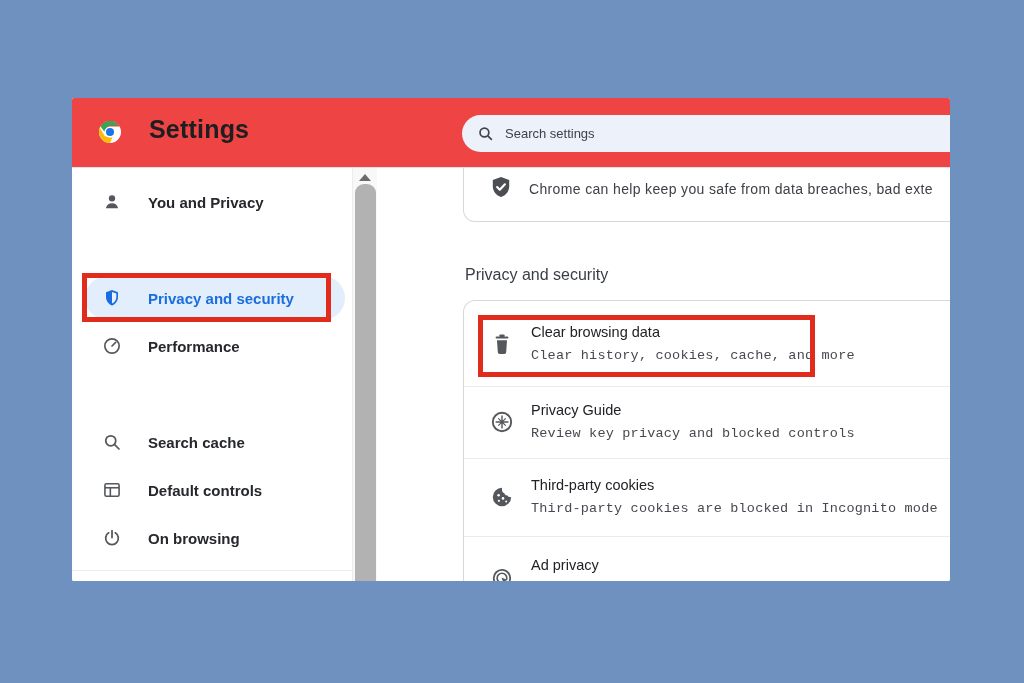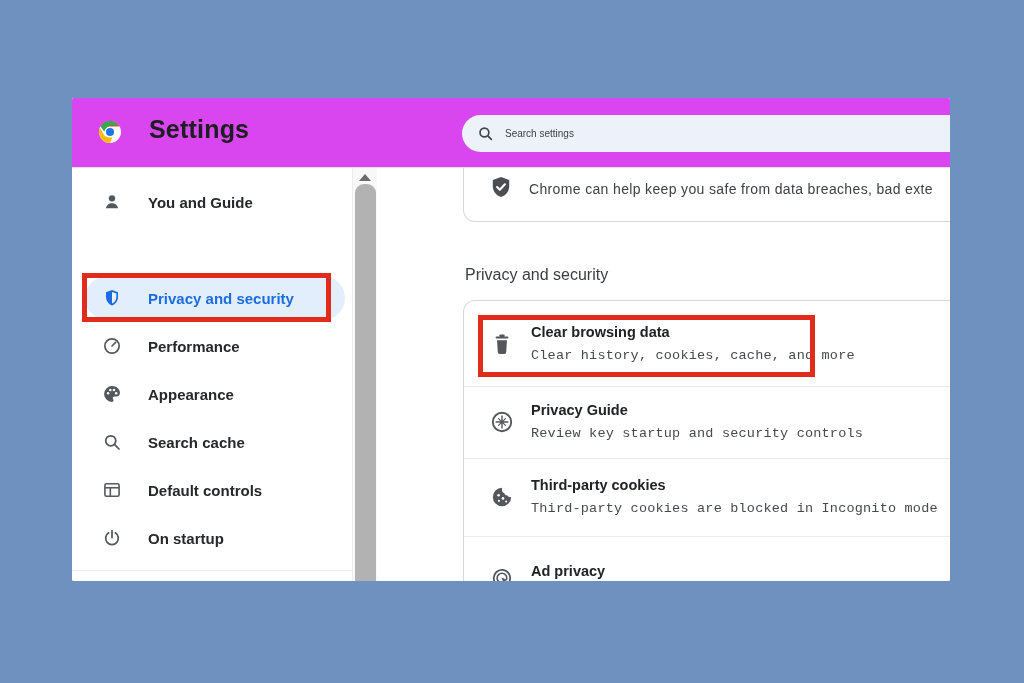--- a/index.html
+++ b/index.html
@@ -10,34 +10,34 @@
     position:relative;
     overflow:hidden;
   }
   .window {
     position:absolute; left:72px; top:98px; width:878px; height:483px;
     background:#fff; border-radius:2px; overflow:hidden;
   }
   
   .header {
     position:absolute; left:0; top:0; width:878px; height:70px;
-    background:#d946ef; border-bottom:1px solid #dfe2e6; z-index:30;
+    background:#ef4444; border-bottom:1px solid #dfe2e6; z-index:30;
   }
   .logo { position:absolute; left:26px; top:22px; width:24px; height:24px; }
   .app-title {
     position:absolute; left:77px; top:17px; font-size:25px; font-weight:600;
     color:#1c1e21; letter-spacing:.2px;
   }
   .search-pill {
     position:absolute; left:390px; top:17px; width:620px; height:37px;
     background:#edf1fa; border-radius:19px; display:flex; align-items:center;
     padding-left:15px; gap:11px;
   }
   .search-pill svg { flex:0 0 auto; }
-  .search-text { font-size:10px; color:#3d4148; font-weight:500; }
+  .search-text { font-size:13px; color:#3d4148; font-weight:500; }
   
   .sidebar { position:absolute; left:0; top:70px; width:306px; height:413px; background:#fff; }
   .nav-item {
     position:absolute; left:0; width:281px; height:48px;
     display:flex; align-items:center; padding-left:30px; gap:26px;
     cursor:pointer; z-index:2;
   }
   .nav-item .nicon { width:20px; height:20px; color:#54575b; flex:0 0 auto; display:block; }
   .nav-item .nlabel { font-size:15px; font-weight:600; color:#26282c; white-space:nowrap; }
   .nav-item.selected .nlabel { color:#1a6dde; }
@@ -84,27 +84,27 @@
     line-height:22px; font-weight:400;
   }
   .privacy-card {
     position:absolute; left:391px; top:202px; width:700px; height:281px;
     background:#fff; border:1px solid #d6d8dc; border-bottom:none;
     border-radius:12px 12px 0 0;
   }
   .prow { position:absolute; left:0; width:100%; cursor:pointer; }
   .prow .ricon { position:absolute; left:26px; top:50%; margin-top:-12px; width:24px; height:24px; color:#54575b; }
   .prow .rtext { position:absolute; left:67px; top:50%; transform:translateY(-50%); }
-  .rtitle { font-size:14.5px; line-height:24px; font-weight:700; color:#202226; white-space:nowrap; }
+  .rtitle { font-size:14.5px; line-height:24px; font-weight:400; color:#202226; white-space:nowrap; }
   .rsub   { font-size:13.5px; line-height:24px; font-weight:400; color:#46494f; white-space:nowrap; letter-spacing:.2px;font-family:Liberation Mono, monospace; }
   .pr-0 { top:0;    height:85px; }
   .pr-1 { top:85px; height:72px; }
   .pr-2 { top:157px;height:78px; }
   .pr-3 { top:235px;height:46px; }
-  .pr-3 .rtext { top:23px; transform:none; }
+  .pr-3 .rtext { top:17px; transform:none; }
   .pr-3 .ricon { top:30px; margin-top:0; }
   .pdivider { position:absolute; left:0; width:100%; height:1px; background:#e9ebef; }
   .pd-0{top:85px}.pd-1{top:157px}.pd-2{top:235px}
   .content-red-box {
     position:absolute; left:406px; top:217px; width:337px; height:62px;
     border:5px solid #e02b1d; z-index:20; pointer-events:none;
   }
 </style>
 </head>
 <body>
@@ -133,50 +133,40 @@
   </div>
 
   <div class="sidebar">
     <div class="selected-pill"></div>
 
     <div class="nav-item ni-0">
       <svg class="nicon" viewBox="0 0 24 24" fill="currentColor">
         <circle cx="12" cy="7.6" r="3.8"></circle>
         <path d="M4.6 19.4c.8-3.8 3.7-6 7.4-6s6.6 2.2 7.4 6z"></path>
       </svg>
-      <span class="nlabel">You and Guide</span>
+      <span class="nlabel">You and Privacy</span>
     </div>
 
 
     <div class="nav-item ni-2 selected">
       <svg class="nicon" viewBox="0 0 24 24">
         <path d="M12 2.4L4.8 5.1v5.7c0 4.7 3.1 8.8 7.2 10.1 4.1-1.3 7.2-5.4 7.2-10.1V5.1z" fill="#1b6ce3"></path>
         <path d="M12 4.7l5.2 2v4.2c0 3.5-2.1 6.6-5.2 7.8z" fill="#eaf2fe"></path>
       </svg>
       <span class="nlabel">Privacy and security</span>
     </div>
 
     <div class="nav-item ni-3">
       <svg class="nicon" viewBox="0 0 24 24" fill="none" stroke="currentColor" stroke-width="2" stroke-linecap="round">
         <circle cx="12" cy="12" r="8.6"></circle>
         <path d="M12 12l4.4-4.4"></path>
       </svg>
       <span class="nlabel">Performance</span>
     </div>
 
-    <div class="nav-item ni-4">
-      <svg class="nicon" viewBox="0 0 24 24" fill="currentColor">
-        <path d="M12 2.5a9.5 9.5 0 0 0 0 19c1.1 0 1.9-.9 1.9-1.9 0-.5-.2-.9-.5-1.3-.3-.3-.5-.8-.5-1.3 0-1 .8-1.9 1.9-1.9h2.1a4.6 4.6 0 0 0 4.6-4.6c0-4.5-4.3-8-9.5-8z"></path>
-        <circle cx="7.3" cy="11" r="1.5" fill="#fff"></circle>
-        <circle cx="10" cy="7.2" r="1.5" fill="#fff"></circle>
-        <circle cx="14.3" cy="7.2" r="1.5" fill="#fff"></circle>
-        <circle cx="17" cy="11" r="1.5" fill="#fff"></circle>
-      </svg>
-      <span class="nlabel">Appearance</span>
-    </div>
 
     <div class="nav-item ni-5">
       <svg class="nicon" viewBox="0 0 24 24" fill="none" stroke="currentColor" stroke-width="2.1" stroke-linecap="round">
         <circle cx="10.5" cy="10.5" r="6"></circle>
         <path d="M15.2 15.2l5.2 5.2"></path>
       </svg>
       <span class="nlabel">Search cache</span>
     </div>
 
     <div class="nav-item ni-6">
@@ -186,21 +176,21 @@
         <path d="M10 9.3v10.2"></path>
       </svg>
       <span class="nlabel">Default controls</span>
     </div>
 
     <div class="nav-item ni-7">
       <svg class="nicon" viewBox="0 0 24 24" fill="none" stroke="currentColor" stroke-width="2.1" stroke-linecap="round">
         <path d="M12 3.2v8.3"></path>
         <path d="M8 5.8a7.6 7.6 0 1 0 8 0"></path>
       </svg>
-      <span class="nlabel">On startup</span>
+      <span class="nlabel">On browsing</span>
     </div>
 
     <div class="sidebar-red-box"></div>
     <div class="sidebar-bottom-divider"></div>
   </div>
 
   <div class="vscrollbar">
     <div class="scroll-up-arrow"></div>
     <div class="scroll-thumb"></div>
   </div>
@@ -232,21 +222,21 @@
 
     <div class="prow pr-1">
       <svg class="ricon" viewBox="0 0 24 24" fill="none" stroke="currentColor">
         <circle cx="12" cy="12" r="9.2" stroke-width="1.9"></circle>
         <path d="M12 5.6v12.8M5.6 12h12.8" stroke-width="1.4"></path>
         <path d="M8.3 8.3l7.4 7.4M15.7 8.3l-7.4 7.4" stroke-width="1.2"></path>
         <circle cx="12" cy="12" r="1.6" fill="currentColor" stroke="none"></circle>
       </svg>
       <div class="rtext">
         <div class="rtitle">Privacy Guide</div>
-        <div class="rsub">Review key startup and security controls</div>
+        <div class="rsub">Review key privacy and blocked controls</div>
       </div>
     </div>
     <div class="pdivider pd-1"></div>
 
     <div class="prow pr-2">
       <svg class="ricon" viewBox="0 0 24 24">
         <path d="M12 2.8a9.2 9.2 0 1 0 9.2 9.2c-1.4.5-3-.2-3.6-1.5-1.6.3-3.1-.8-3.3-2.4-1.5-.3-2.5-1.7-2.3-3.2z" fill="currentColor"></path>
         <circle cx="8.6" cy="10.2" r="1.3" fill="#fff"></circle>
         <circle cx="13" cy="13.4" r="1.3" fill="#fff"></circle>
         <circle cx="8.9" cy="15.8" r="1.1" fill="#fff"></circle>

